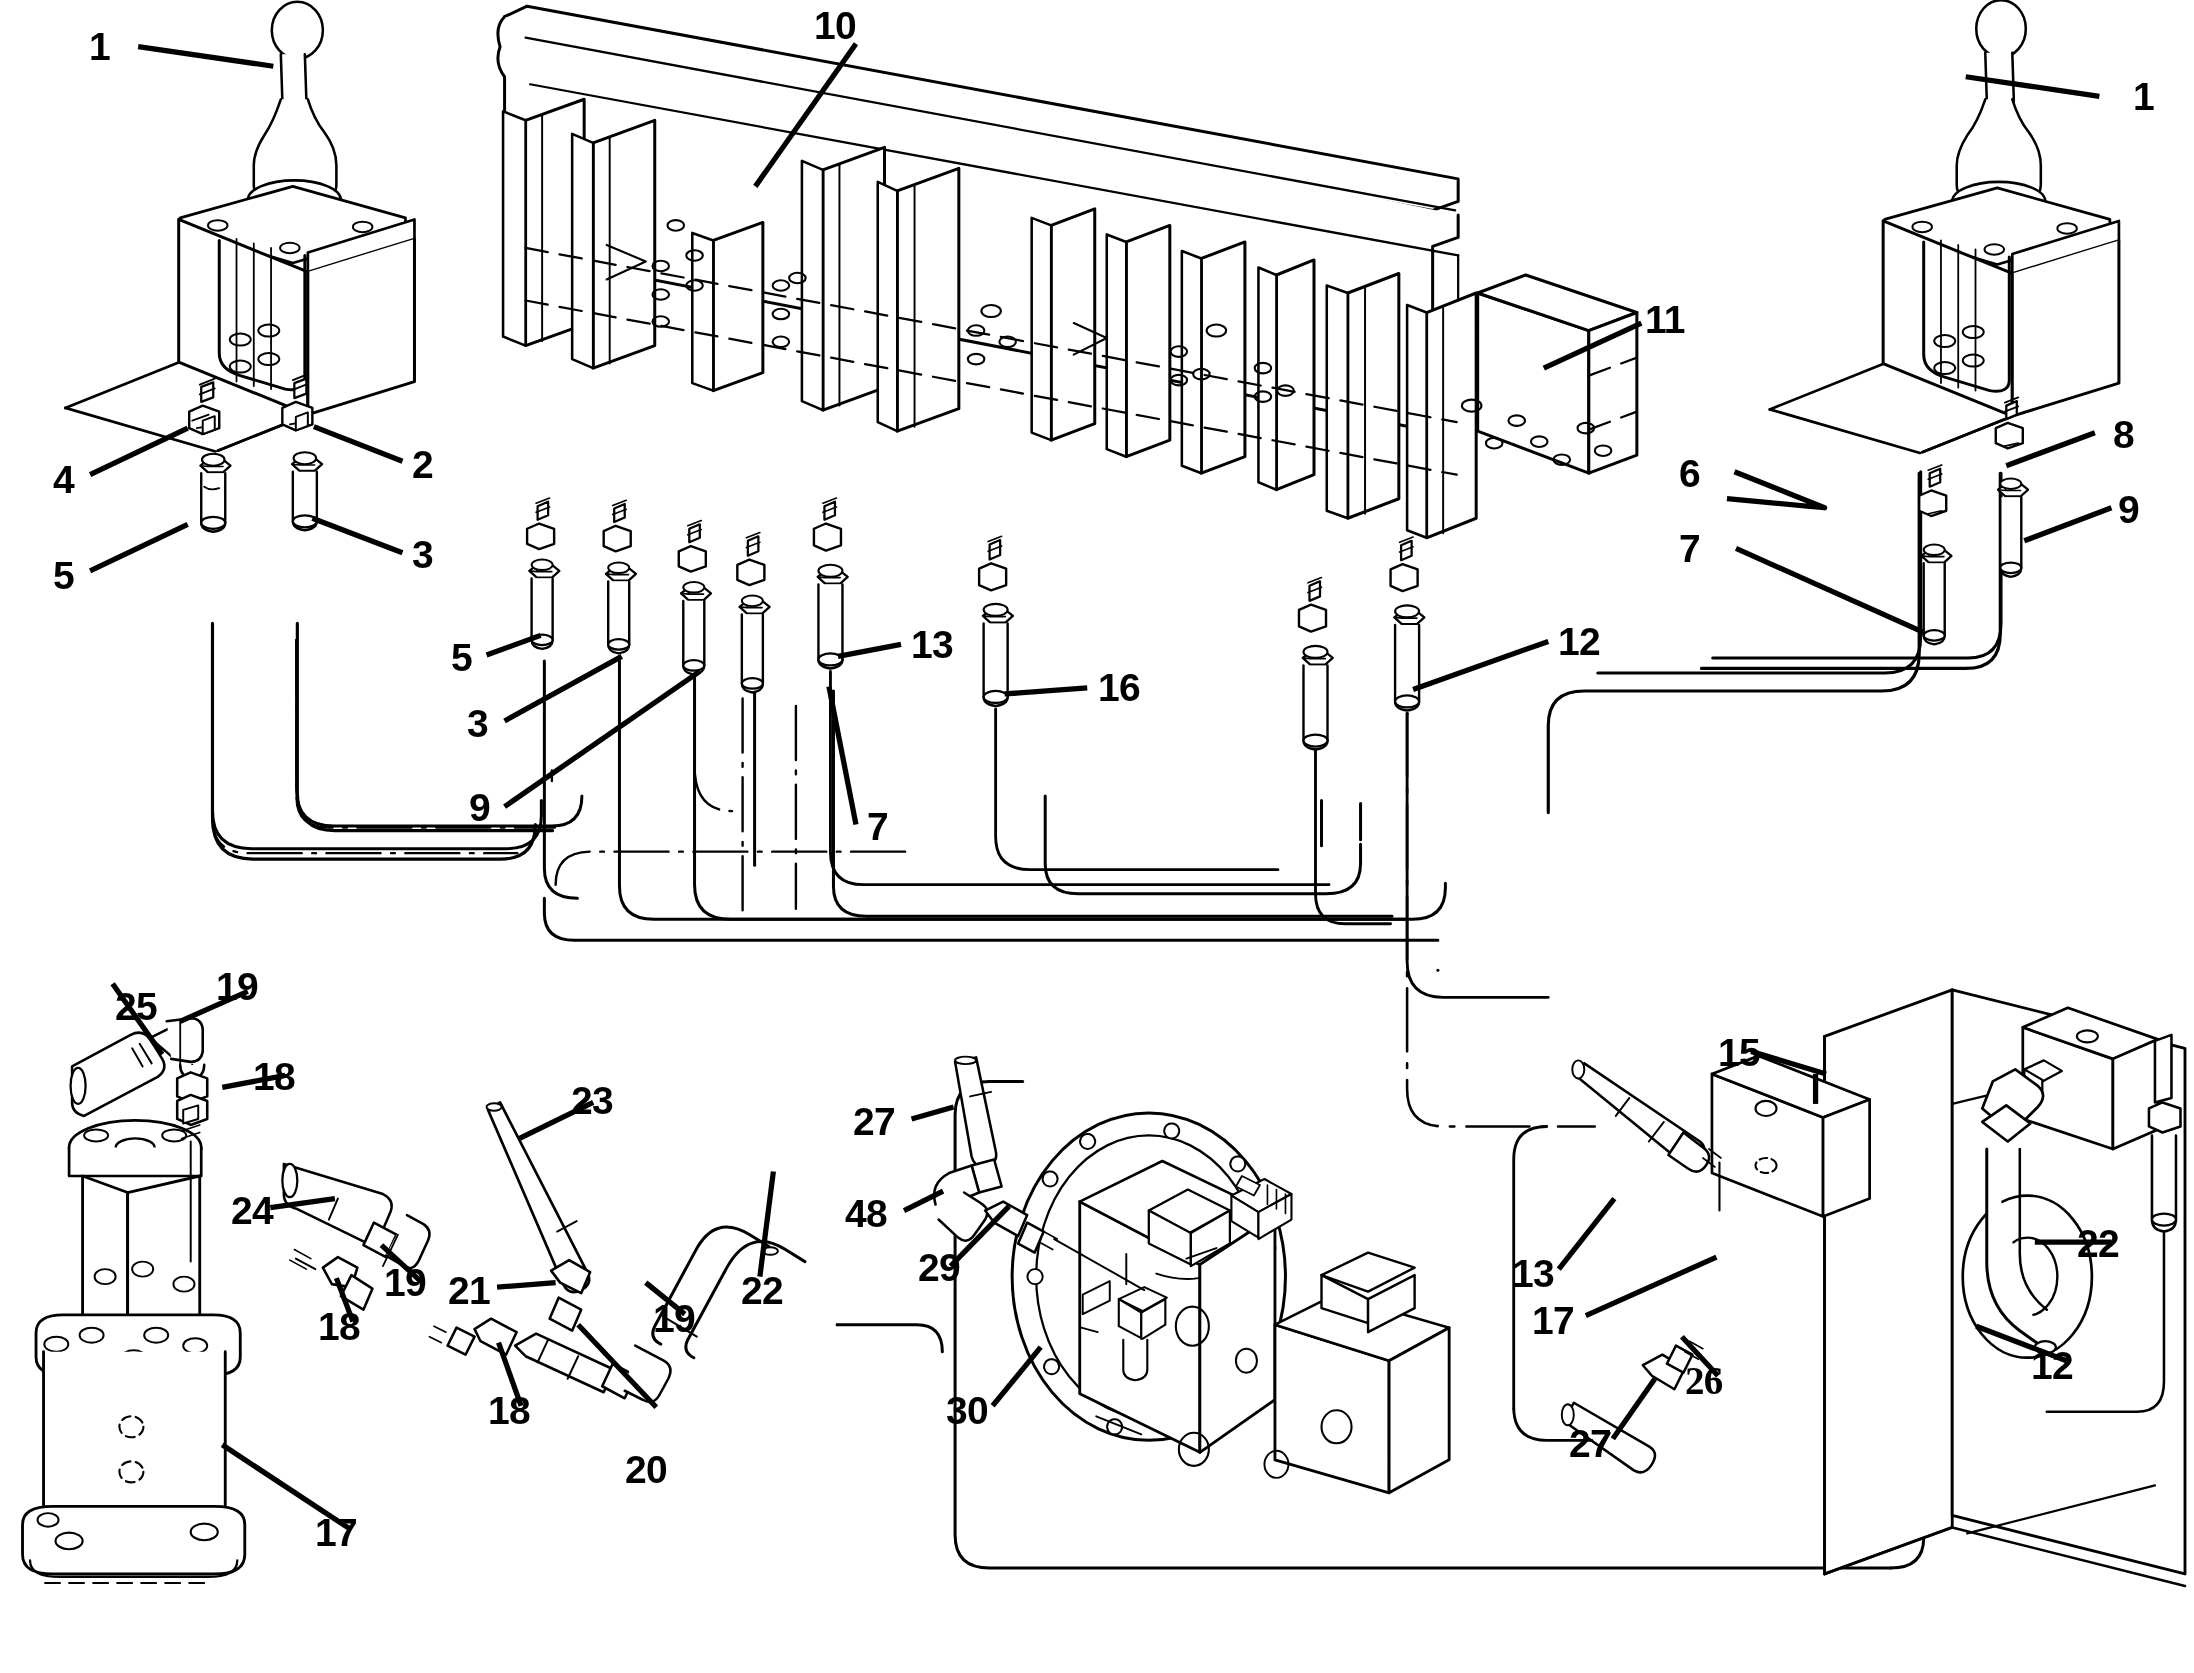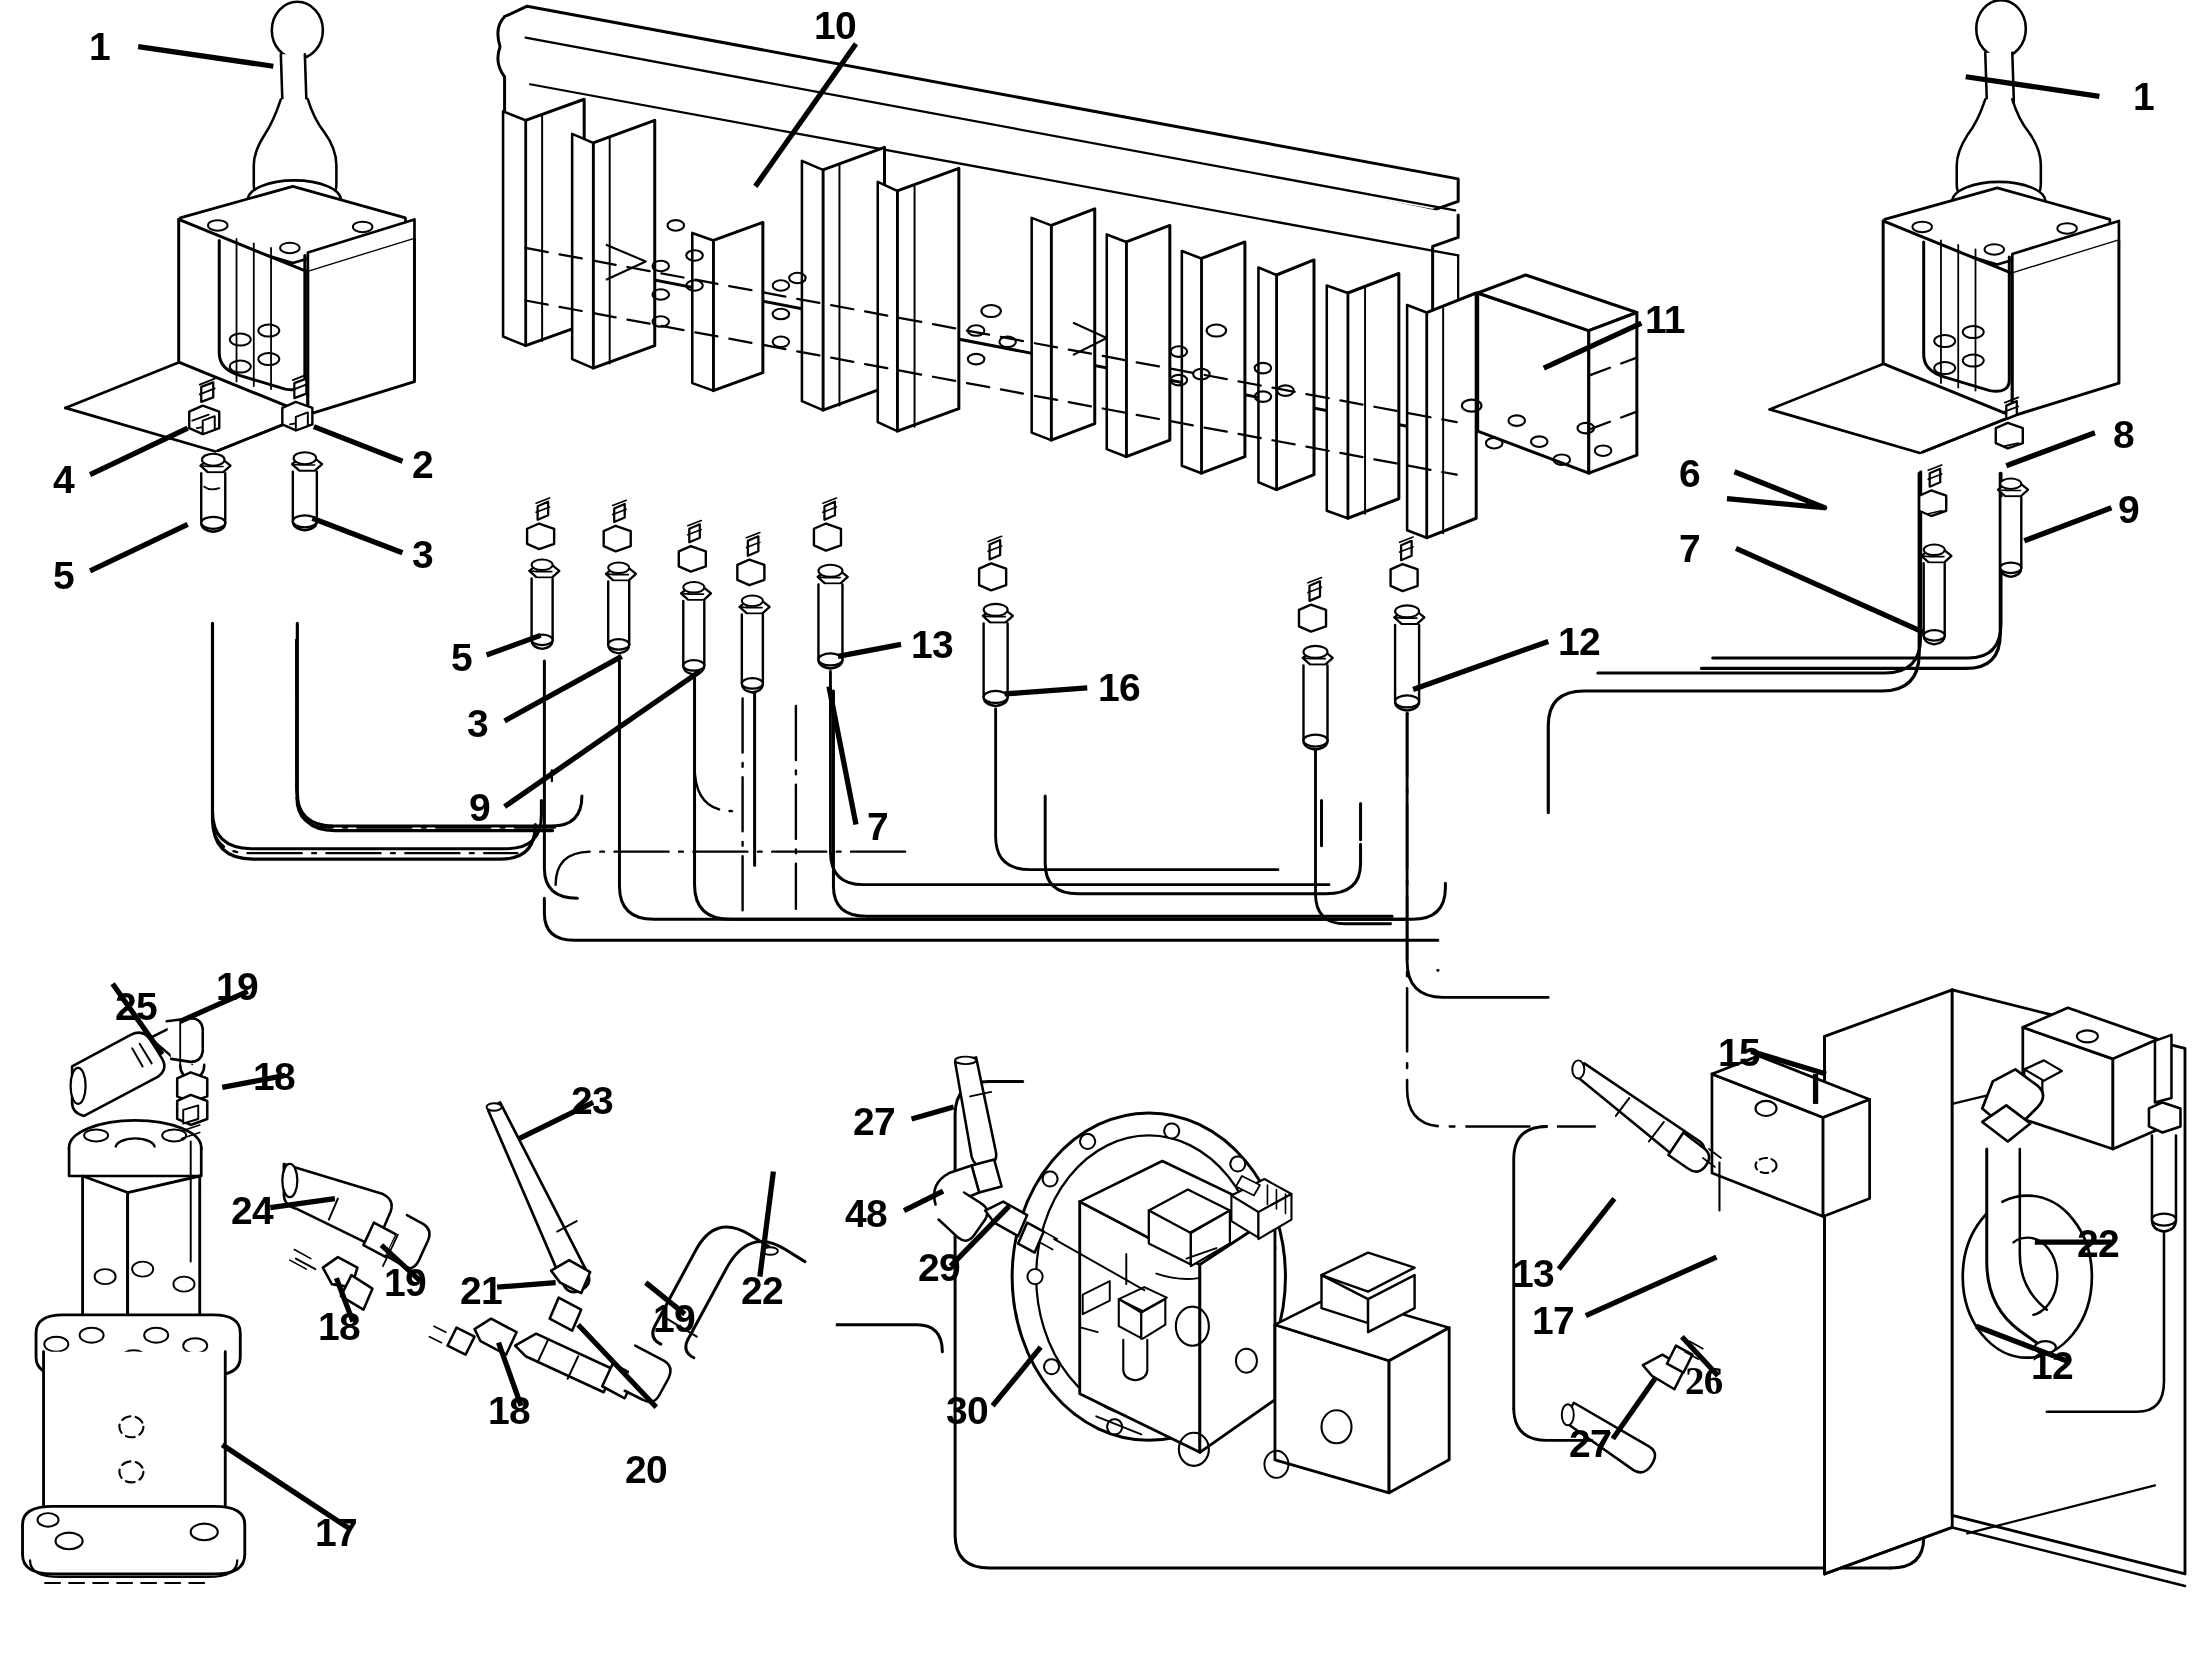--- a/index.html
+++ b/index.html
@@ -680,21 +680,21 @@
 <div class="callout" style="left:469px;  top:788px;">9</div>
 <div class="callout" style="left:867px; top:807px;">7</div>
 <div class="callout" style="left:78px;  top:987px;margin-left:37px;">25</div>
 <div class="callout" style="left:216px;  top:967px;">19</div>
 <div class="callout" style="left:253px;  top:1057px;">18</div>
 <div class="callout" style="left:571px;  top:1081px;">23</div>
 <div class="callout" style="left:1718px; top:1033px;">15</div>
 <div class="callout" style="left:231px;  top:1191px;">24</div>
 <div class="callout" style="left:853px; top:1102px;">27</div>
 <div class="callout" style="left:845px; top:1194px;">48</div>
-<div class="callout" style="left:460px;  top:1271px;">21</div>
+<div class="callout" style="left:448px;  top:1271px;">21</div>
 <div class="callout" style="left:741px;  top:1271px;">22</div>
 <div class="callout" style="left:384px;  top:1263px;">19</div>
 <div class="callout" style="left:918px; top:1248px;">29</div>
 <div class="callout" style="left:318px;  top:1307px;">18</div>
 <div class="callout" style="left:1512px; top:1254px;">13</div>
 <div class="callout" style="left:2077px; top:1224px;">22</div>
 <div class="callout" style="left:653px;  top:1299px;">19</div>
 <div class="callout" style="left:1532px; top:1301px;">17</div>
 <div class="callout" style="left:1685px; top:1361px;font-family:Liberation Serif, serif;">26</div>
 <div class="callout" style="left:488px;  top:1391px;">18</div>

